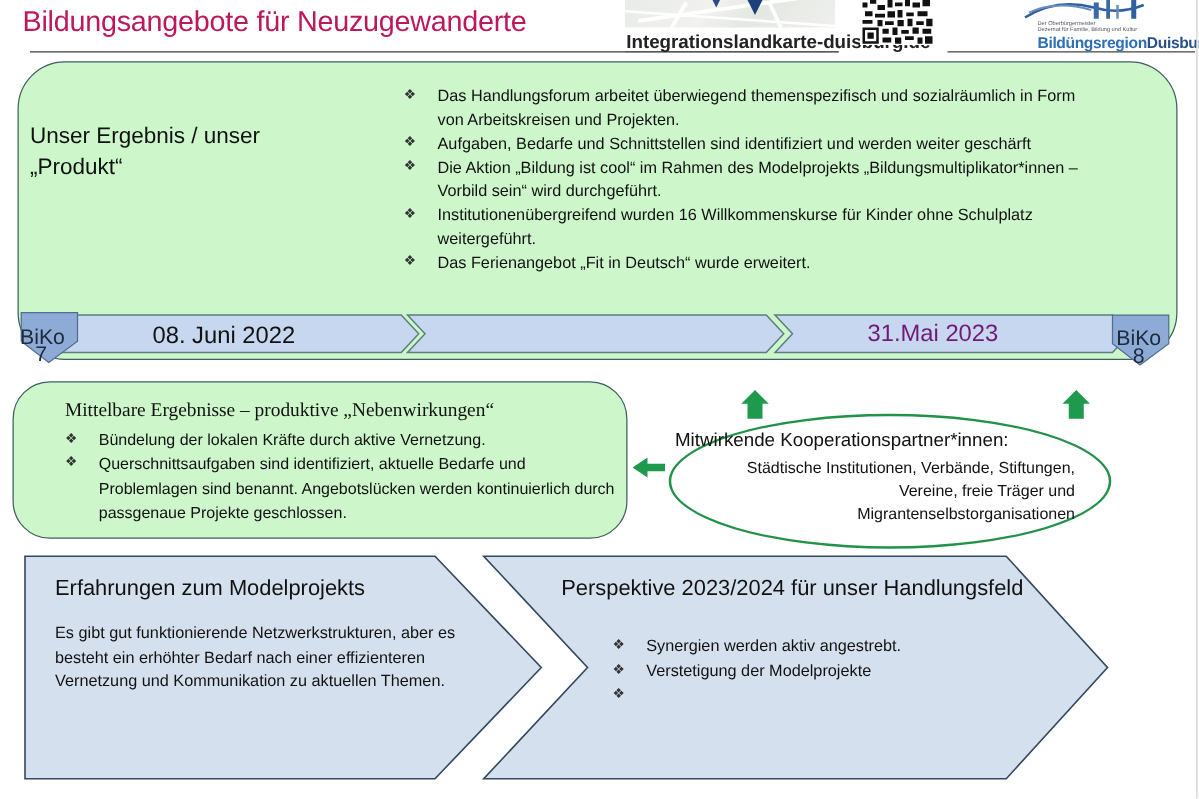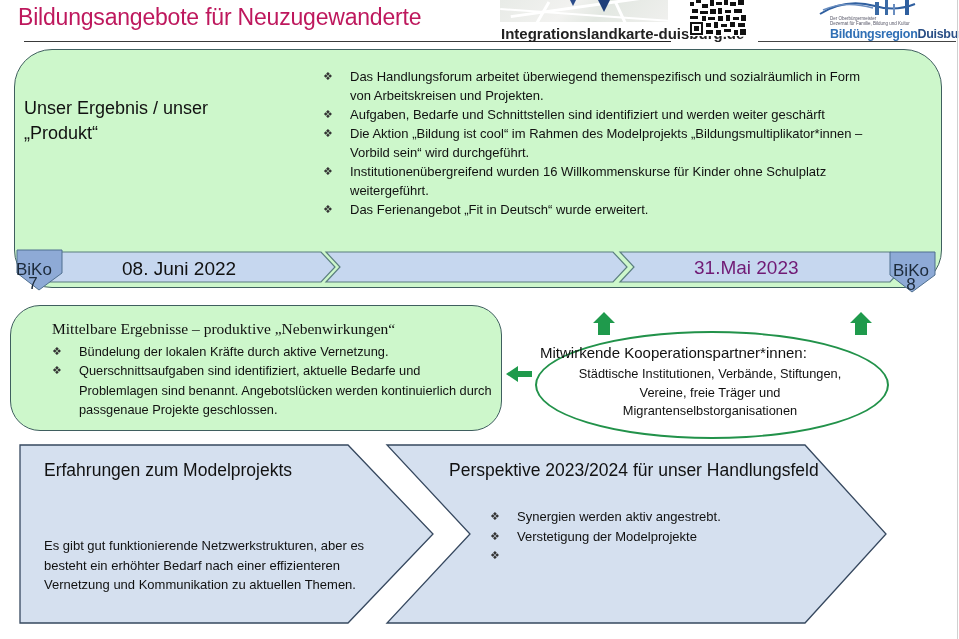--- a/index.html
+++ b/index.html
@@ -45,27 +45,27 @@
   .biko { font-size:17px; color:#1c2a3a; text-align:center; line-height:14px; width:38px;margin-top:12px; }
   .biko7 { left:16px; top:251px; width:34px; }
   .biko8 { left:890px; top:252px; width:42px; }
 
   .mid-box { left:10px; top:305px; width:490px; height:124px; border-radius:30px; }
   .mid-title { left:52px; top:320px; font-size:15.5px; color:#111; white-space:nowrap;font-family:Liberation Serif, serif; }
   .mid-list { left:52px; top:342px; width:440px; font-size:12.8px; line-height:19.3px; color:#111; }
 
   .ellipse { left:535px; top:331px; width:350px; height:104px; border:2.5px solid #22924a; border-radius:50%; }
   .ell-title { left:540px; top:344px; width:345px; font-size:15px; color:#111; white-space:nowrap; }
-  .ell-body { left:560px; top:365px; width:300px; text-align:center; font-size:12.8px; line-height:18.5px; color:#111; }
+  .ell-body { left:560px; top:365px; width:300px; text-align:right; font-size:12.8px; line-height:18.5px; color:#111; }
 
   .arrows-svg { left:500px; top:305px; }
 
   .chev-svg { left:0; top:437px; }
   .erf-title { left:44px; top:460px; font-size:17.5px; color:#111; white-space:nowrap; }
-  .erf-body { left:44px; top:496px; width:330px; font-size:13px; line-height:19.5px; color:#111;margin-top:40px; }
+  .erf-body { left:44px; top:496px; width:330px; font-size:13px; line-height:19.5px; color:#111; }
   .per-title { left:449px; top:460px; font-size:17.5px; color:#111; white-space:nowrap; }
   .per-list { left:490px; top:507px; width:360px; font-size:13px; line-height:19.5px; color:#111; }
   .per-list li { padding-left:28px; }
 
   .right-edge { left:957px; top:0; width:1px; height:639px; background:#d0d0d0; }
 </style>
 </head>
 <body>
 
 <div class="abs page-title">Bildungsangebote für Neuzugewanderte</div>

